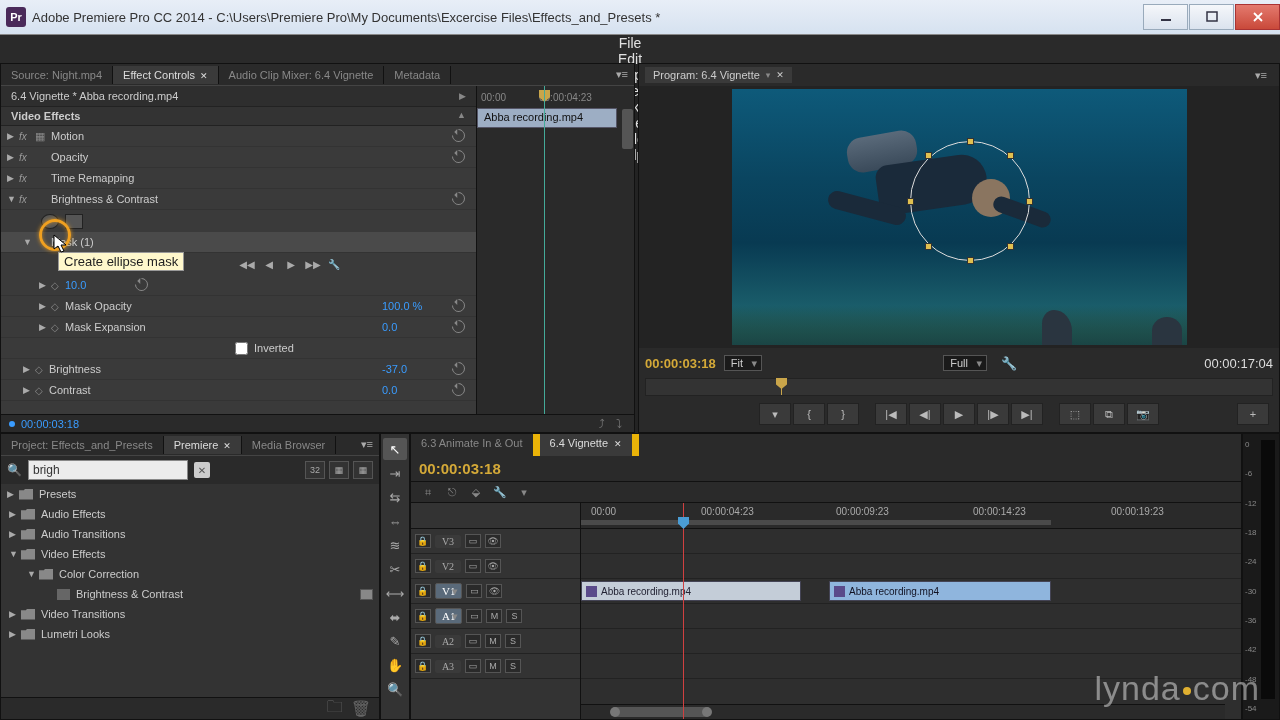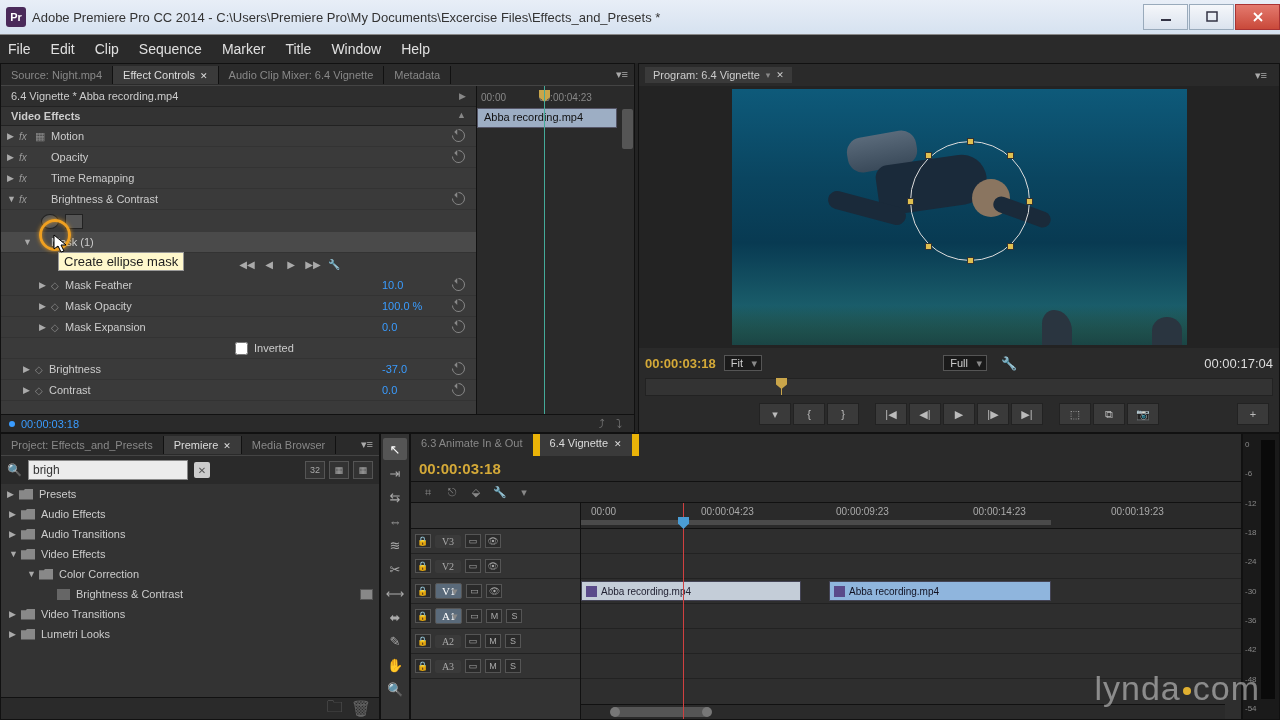--- a/index.html
+++ b/index.html
@@ -5,21 +5,21 @@
 * { margin:0; padding:0; box-sizing:border-box; font-family:"Segoe UI",Arial,sans-serif; user-select:none; }
 body { background:#000; width:1280px; height:720px; overflow:hidden; position:relative; }
 .win-frame { background:linear-gradient(#e8eef7,#d6e2f0); height:35px; display:flex; align-items:center; border-bottom:1px solid #888; }
 .win-icon { width:20px; height:20px; margin:0 6px; background:#4a2a5a; border-radius:3px; display:flex; align-items:center; justify-content:center; color:#fff; font-size:11px; font-weight:bold; }
 .win-title { font-size:13px; color:#333; flex:1; }
 .win-btns { display:flex; }
 .win-btn { width:45px; height:26px; display:flex; align-items:center; justify-content:center; margin-left:1px; }
 .win-min,.win-max { background:linear-gradient(#f5f7fa,#dbe3ee); border:1px solid #9ab; }
 .win-close { background:linear-gradient(#e47a6e,#c9493a); border:1px solid #a33; }
 .win-btn svg { width:14px; height:12px; }
-.menubar { background:#2a2a2a; height:28px; display:flex; align-items:center; padding:0 8px; }
+.menubar { background:#2a2a2a; height:28px; display:flex; align-items:center; padding:0 8px;flex-direction:column; }
 .menubar span { color:#e0e0e0; font-size:14px; margin-right:20px; cursor:pointer; }
 .app-body { background:#232323; height:657px; display:flex; flex-direction:column; }
 .top-row { display:flex; height:370px; }
 .left-col { width:635px; display:flex; flex-direction:column; border:1px solid #111; }
 .right-col { flex:1; display:flex; flex-direction:column; border:1px solid #111; margin-left:3px;text-align:center; }
 .panel-tabs { background:#2a2a2a; height:22px; display:flex; align-items:center; border-bottom:1px solid #444; font-size:11px; }
 .panel-tab { color:#888; padding:3px 10px; border-right:1px solid #111; cursor:pointer; }
 .panel-tab.active { color:#ddd; background:#3a3a3a; }
 .panel-tab .x { margin-left:5px; font-size:9px; }
 .panel-menu { margin-left:auto; color:#aaa; padding:0 6px; cursor:pointer; }
@@ -249,21 +249,20 @@
         <span class="pb">◀◀</span>
         <span class="pb">◀</span>
         <span class="pb">▶</span>
         <span class="pb">▶▶</span>
         <span class="pb">🔧</span>
       </div>
 
       <div class="ec-row" style="padding-left:38px">
               <span class="tw"></span>
               <span class="kf">◇</span>
-              <span class="ec-label">Mask Feather</span>
               <span class="ec-val">10.0</span>
               <span class="ec-reset"><span class="reset-ic"></span></span>
             </div>
       <div class="ec-row" style="padding-left:38px">
               <span class="tw"></span>
               <span class="kf">◇</span>
               <span class="ec-label">Mask Opacity</span>
               <span class="ec-val">100.0 %</span>
               <span class="ec-reset"><span class="reset-ic"></span></span>
             </div>

